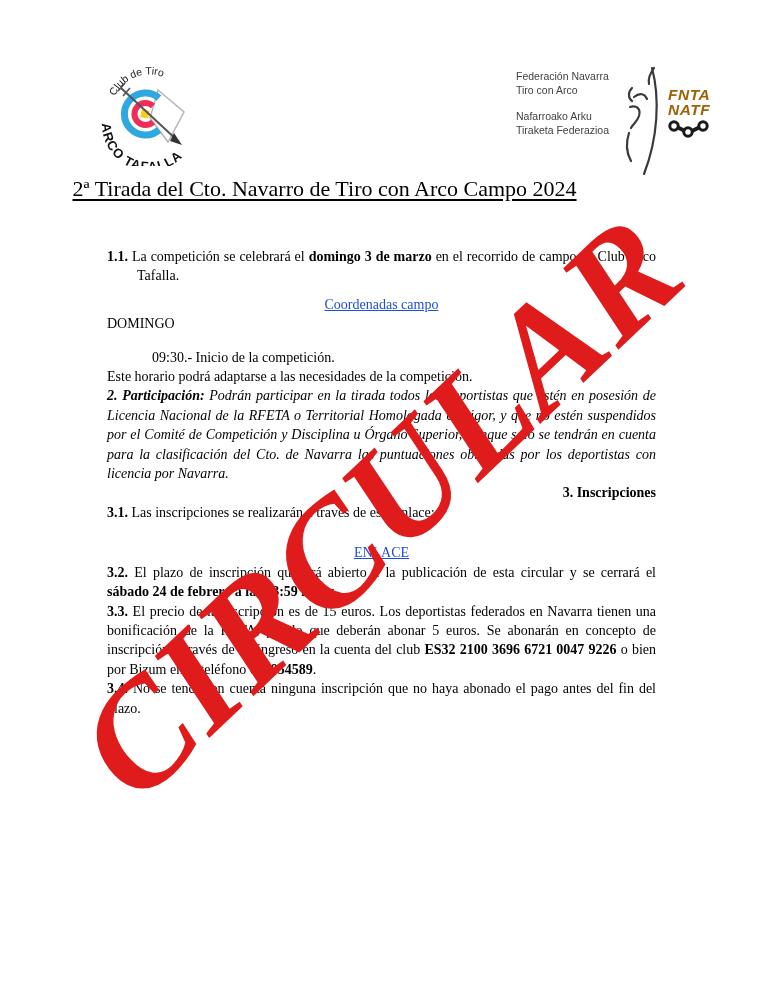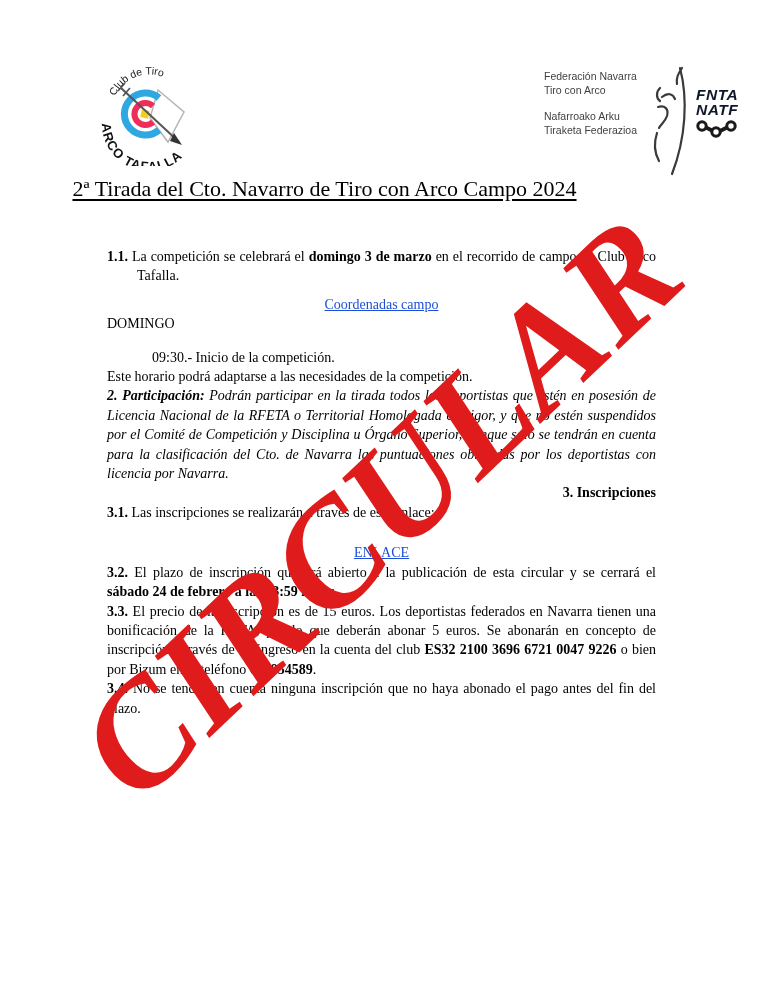--- a/index.html
+++ b/index.html
@@ -5,27 +5,27 @@
   html,body { margin:0; padding:0; background:#fff; }
   .page {
     position:relative; width:761px; height:982px; background:#ffffff;
     font-family:"Liberation Serif", serif; color:#000; overflow:hidden;
   }
 
   
   .logo-club { position:absolute; left:92px; top:64px; width:116px; height:102px; }
   .logo-fed  { position:absolute; left:516px; top:66px; display:flex; align-items:flex-start; }
   .fed-text  { width:102px; font-family:"Liberation Sans", sans-serif; font-size:10.5px;
-               line-height:1.3; color:#3f3f3f; padding-top:4px;margin-left:28px; }
+               line-height:1.3; color:#3f3f3f; padding-top:4px; }
   .fed-text .eus { }
   .fed-gap { height:13px; }
   .archer-wrap { width:46px; height:112px; margin-left:2px; }
   .fnta-block { margin-left:2px; padding-top:22px; font-family:"Liberation Sans", sans-serif;
                 font-weight:700; font-style:italic; font-size:15.5px; line-height:0.95;
-                color:#0f172a; letter-spacing:0.5px; }
+                color:#a16207; letter-spacing:0.5px; }
   .chain-wrap { margin-top:2px; }
 
   
   .doc-title {
     position:absolute; top:176px; left:12px; width:625px; text-align:center;
     font-size:22px; text-decoration:underline; text-underline-offset:3px;
   }
 
   
   .content { position:absolute; left:107px; top:247px; width:549px;

